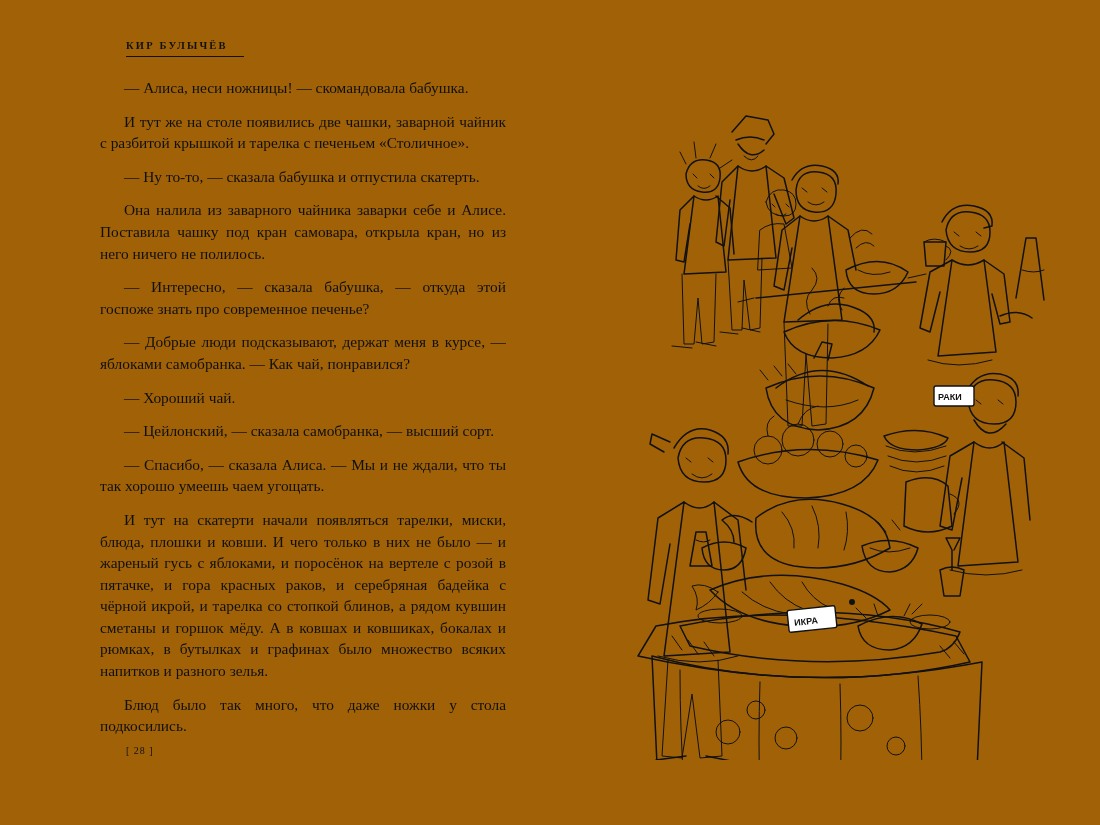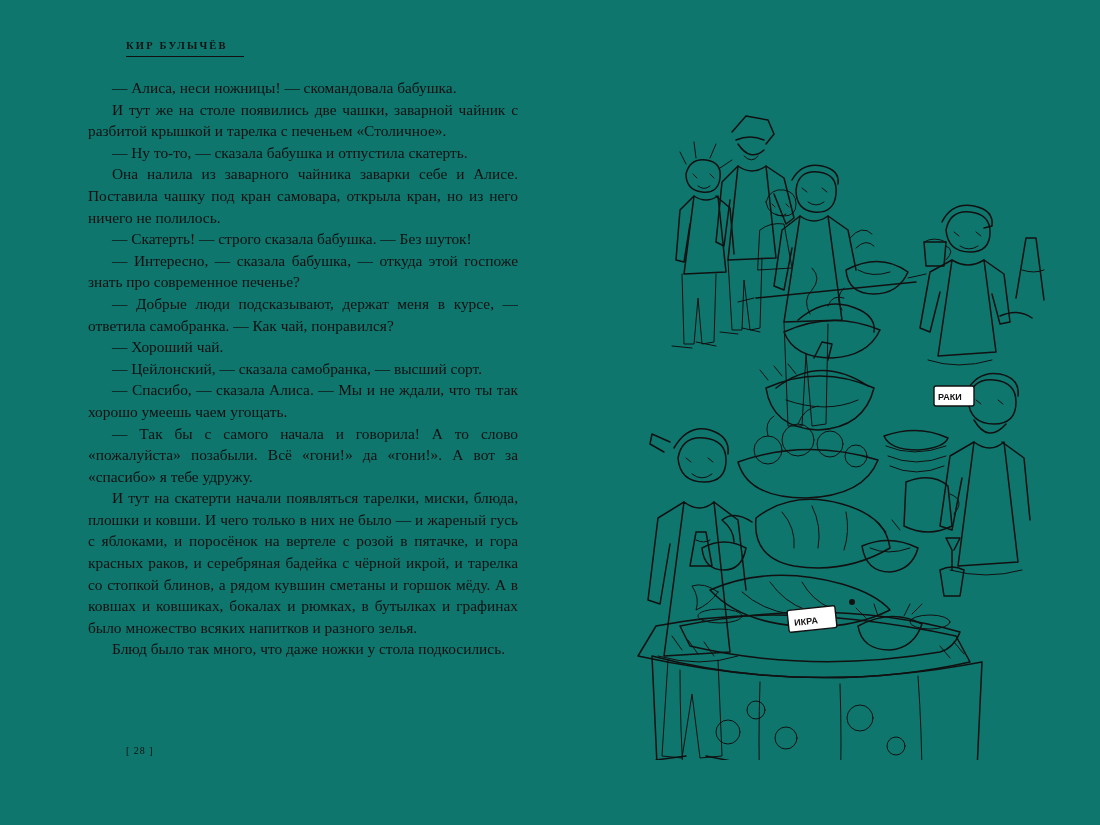--- a/index.html
+++ b/index.html
@@ -11,21 +11,21 @@
     width: 1100px;
     height: 825px;
     overflow: hidden;
     font-family: "Liberation Serif", serif;
     color: #101010;
   }
   .page {
     position: relative;
     width: 1100px;
     height: 825px;
-    background: #0f766e;
+    background: #a16207;
   }
 
   
   .text-column {
     position: absolute;
     left: 88px;
     top: 40px;
     width: 430px;
   }
   .running-head {
@@ -35,21 +35,21 @@
     font-weight: 700;
     color: #111;
     text-transform: uppercase;
     padding-bottom: 5px;
     border-bottom: 1.3px solid #111;
     width: 118px;
     margin-left: 38px;
     margin-bottom: 20px;
   }
   .body-text p {
-    margin: 0;
+    margin: 12px;
     font-size: 15.4px;
     line-height: 21.6px;
     text-align: justify;
     text-indent: 24px;
     hyphens: manual;
     -webkit-hyphens: manual;
   }
   .folio {
     position: absolute;
     left: 126px;
@@ -90,27 +90,25 @@
 
   <div class="text-column">
 
     <div class="running-head">КИР БУЛЫЧЁВ</div>
 
     <div class="body-text">
       <p>— Алиса, неси ножницы! — скомандовала бабушка.</p>
       <p>И тут же на столе появились две чашки, заварной чайник с разбитой крышкой и тарелка с печеньем «Столичное».</p>
       <p>— Ну то-то, — сказала бабушка и отпустила скатерть.</p>
       <p>Она налила из заварного чайника заварки себе и Алисе. Поставила чашку под кран самовара, открыла кран, но из него ничего не полилось.</p>
-      <p>— Скатерть! — строго сказала бабушка. — Без шуток!</p>
       <p>— Интересно, — сказала бабушка, — откуда этой госпоже знать про современное печенье?</p>
-      <p>— Добрые люди подсказывают, держат меня в курсе, — ответила самобранка. — Как чай, понравился?</p>
+      <p>— Добрые люди подсказывают, держат меня в курсе, — яблоками самобранка. — Как чай, понравился?</p>
       <p>— Хороший чай.</p>
       <p>— Цейлонский, — сказала самобранка, — высший сорт.</p>
       <p>— Спасибо, — сказала Алиса. — Мы и не ждали, что ты так хорошо умеешь чаем угощать.</p>
-      <p>— Так бы с самого начала и говорила! А то слово «пожалуйста» позабыли. Всё «гони!» да «гони!». А вот за «спасибо» я тебе удружу.</p>
       <p>И тут на скатерти начали появляться тарелки, миски, блюда, плошки и ковши. И чего только в них не было — и жареный гусь с яблоками, и поросёнок на вертеле с розой в пятачке, и гора красных раков, и серебряная бадейка с чёрной икрой, и тарелка со стопкой блинов, а рядом кувшин сметаны и горшок мёду. А в ковшах и ковшиках, бокалах и рюмках, в бутылках и графинах было множество всяких напитков и разного зелья.</p>
       <p>Блюд было так много, что даже ножки у стола подкосились.</p>
     </div>
   </div>
 
   <div class="folio">[ 28 ]</div>
 
   <div class="illustration">
     <svg viewBox="0 0 500 690" xmlns="http://www.w3.org/2000/svg" aria-hidden="true">
 

